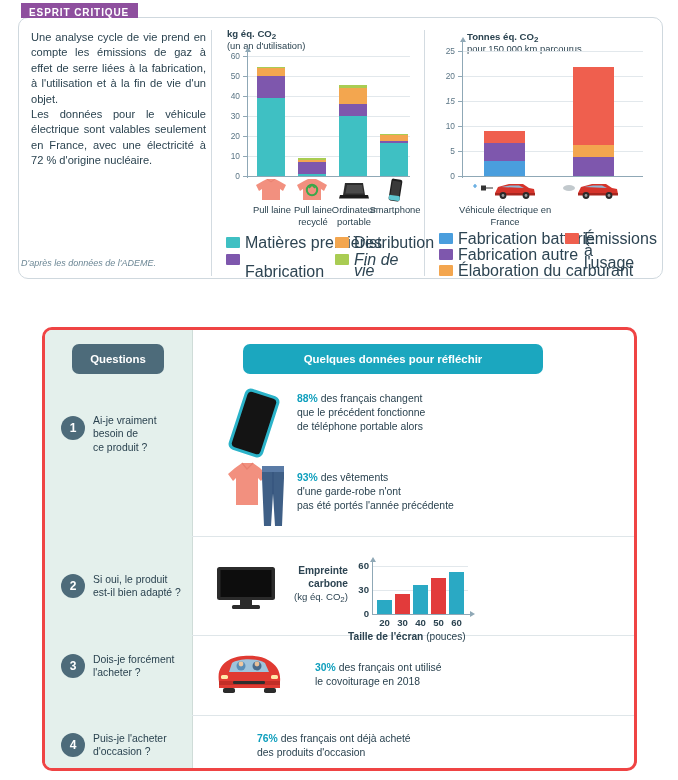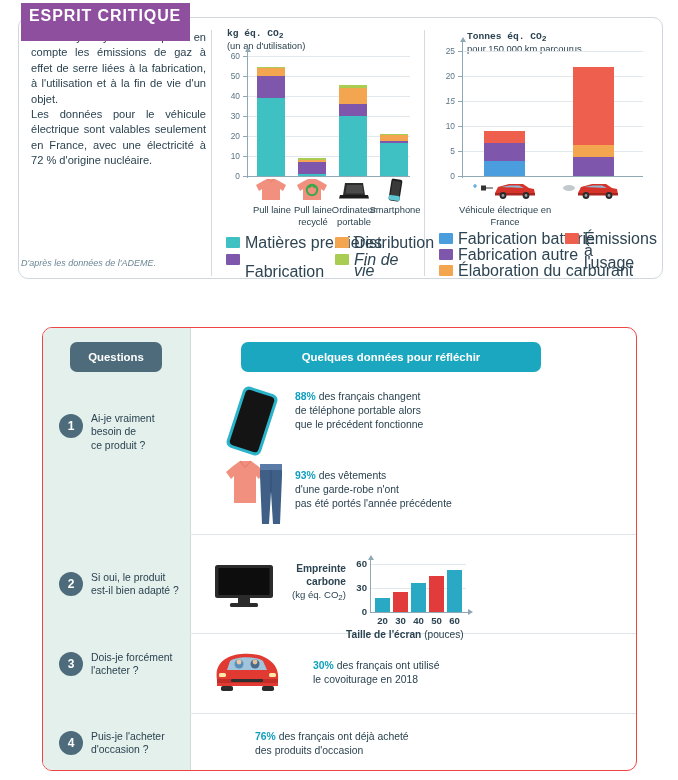--- a/index.html
+++ b/index.html
@@ -11,22 +11,22 @@
     position: relative;
     overflow: hidden;
   }
 
   
   #top-panel { position: absolute; left: 0; top: 0; width: 678px; height: 296px; }
 
   #esprit-badge {
     position: absolute; left: 21px; top: 3px;
     background: #8e4f9e; color: #ffffff;
-    font-size: 16px; font-weight: bold; letter-spacing: .9px;
-    padding: 4px 9px 16px 8px;
+    font-size: 10px; font-weight: bold; letter-spacing: .9px;
+    padding: 4px 9px 0 8px;
     z-index: 5;
   }
 
   #top-card {
     position: absolute; left: 18px; top: 17px;
     width: 645px; height: 262px;
     border: 1px solid #cfd8de; border-radius: 10px;
     background: #ffffff;
   }
 
@@ -41,21 +41,21 @@
   #source-note {
     position: absolute; left: 21px; top: 258px;
     font-size: 9px; font-style: italic; color: #6c8795;
   }
 
   
   .vsep { position: absolute; width: 1px; background: #d3dbe1; }
 
   
   .chart-title {
-    font-size: 9.6px; font-weight: bold; color: #2b4350; line-height: 11.5px; font-family: Liberation Mono, monospace;
+    font-size: 9.6px; font-weight: bold; color: #2b4350; line-height: 11.5px;
   }
   .chart-sub { font-size: 9.4px; font-weight: normal; color: #2b4350; }
 
   .plot { position: absolute; }
   .gridline { position: absolute; height: 1px; background: #e2e8ec; }
   .ytick { position: absolute; font-size: 8.4px; color: #5b7585; text-align: right; width: 16px; }
   .ytickmark { position: absolute; width: 4px; height: 1px; background: #8fa8b6; }
   .yaxis { position: absolute; width: 1.4px; background: #8fa8b6; }
   .xaxis { position: absolute; height: 1.2px; background: #8fa8b6; }
   .yarrow {
@@ -70,21 +70,21 @@
     position: absolute; font-size: 9.4px; color: #2b4350;
     text-align: center; line-height: 11.6px;
   }
   .swatch { position: absolute; width: 14px; height: 11px; border-radius: 1px; }
   .legend-lbl { position: absolute; line-height: 11px; }
 
   
   #bottom-card {
     position: absolute; left: 42px; top: 327px;
     width: 595px; height: 444px;
-    border: 1px solid #ef4444; border-radius: 10px;
+    border: 3px solid #ef4444; border-radius: 10px;
     background: #ffffff; overflow: hidden;
   }
   #q-col-bg {
     position: absolute; left: 0; top: 0; width: 147px; height: 444px;
     background: #e4f0ec;
   }
   #q-col-line { position: absolute; left: 147px; top: 0; width: 1px; height: 444px; background: #cfdcd8; }
 
   #questions-pill {
     position: absolute; left: 27px; top: 14px; width: 92px; height: 30px;
@@ -328,22 +328,22 @@
       <div>besoin de</div>
       <div>ce produit ?</div>
     </div>
 
     <svg style="position:absolute;left:178px;top:57px;" width="62" height="72" viewBox="0 0 62 72">
       <rect x="13" y="4" width="36" height="64" rx="6" fill="#2bb3c9" transform="rotate(18 31 36)"></rect>
       <rect x="16" y="7" width="30" height="58" rx="4" fill="#141414" transform="rotate(18 31 36)"></rect>
     </svg>
     <div class="fact" style="left:252px; top:62px; width:230px;">
       <div><span class="pct">88%</span><span> des français changent</span></div>
+      <div>que le précédent fonctionne</div>
       <div>de téléphone portable alors</div>
-      <div>que le précédent fonctionne</div>
     </div>
 
     <svg style="position:absolute;left:182px;top:128px;" width="64" height="72" viewBox="0 0 64 72">
       <path d="M8 10 L15 5 L26 5 L33 10 L39 16 L34 23 L31 20 L31 47 L9 47 L9 20 L6 23 L1 16 Z" fill="#f2907f"></path>
       <path d="M15 5 L20 11 L26 5" fill="none" stroke="#e8806f" stroke-width="1.2"></path>
       <path d="M35 8 L57 8 L57 20 L55 68 L48 68 L46 36 L44 68 L37 68 L35 20 Z" fill="#3f5f86"></path>
       <path d="M35 8 L57 8 L57 14 L35 14 Z" fill="#5a7ba6"></path>
       <path d="M46 14 L46 36" stroke="#33507a" stroke-width="1"></path>
     </svg>
     <div class="fact" style="left:252px; top:141px; width:250px;">

